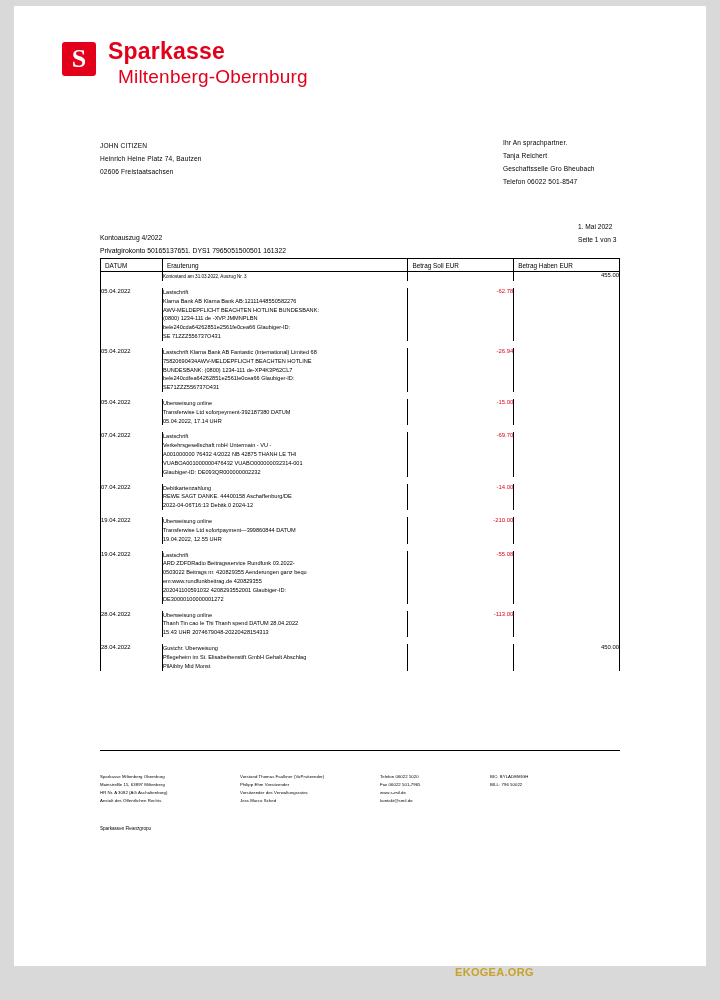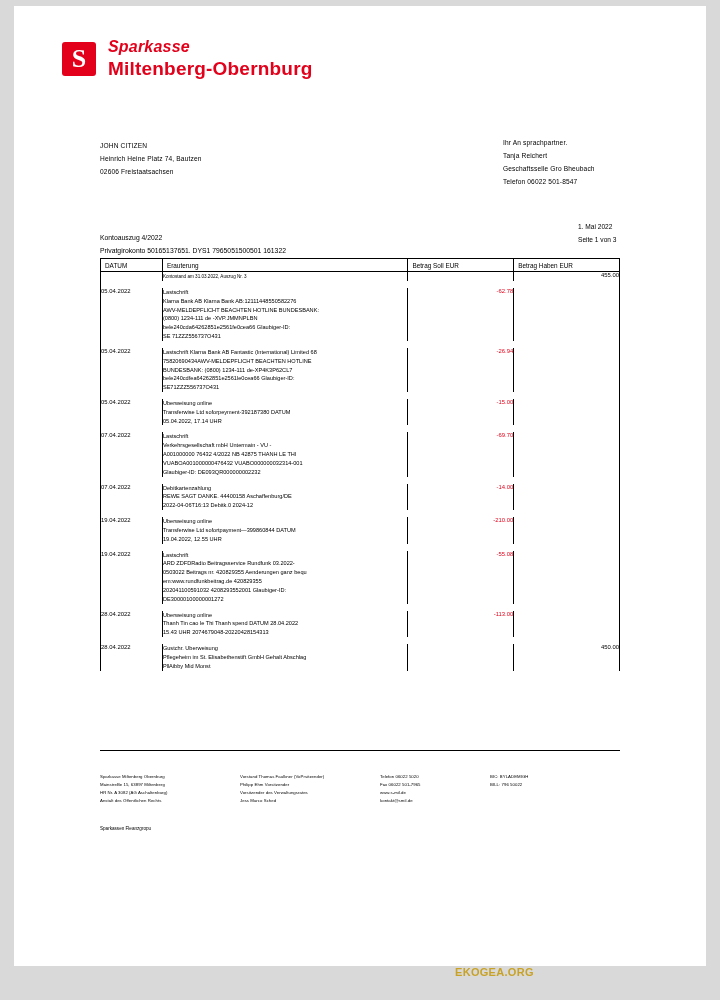--- a/index.html
+++ b/index.html
@@ -33,24 +33,24 @@
     color:#fff; font-weight:bold; font-size:26px;
     font-family: "Liberation Serif", serif;
     display:flex; align-items:center; justify-content:center;
     line-height:1;
   }
   .logo-text {
     margin-left: 12px;
     color: #e2001a;
   }
   .logo-text .l1 {
-    font-size: 16px; font-weight: 600; letter-spacing:0.2px; line-height:1.15;font-style:italic;
+    font-size: 23px; font-weight: 600; letter-spacing:0.2px; line-height:1.15;
   }
   .logo-text .l2 {
-    font-size: 19px; font-weight: 700; letter-spacing:0.2px; line-height:1.35;
+    font-size: 19px; font-weight: 400; letter-spacing:0.2px; line-height:1.35;margin-left:10px;
   }
   
   .addr-left {
     position:absolute; left:86px; top:134px;
     font-size:6.6px; line-height:1.95; letter-spacing:0.15px;
   }
   .addr-right {
     position:absolute; left:489px; top:131px;
     font-size:6.6px; line-height:1.95; letter-spacing:0.15px;
   }

